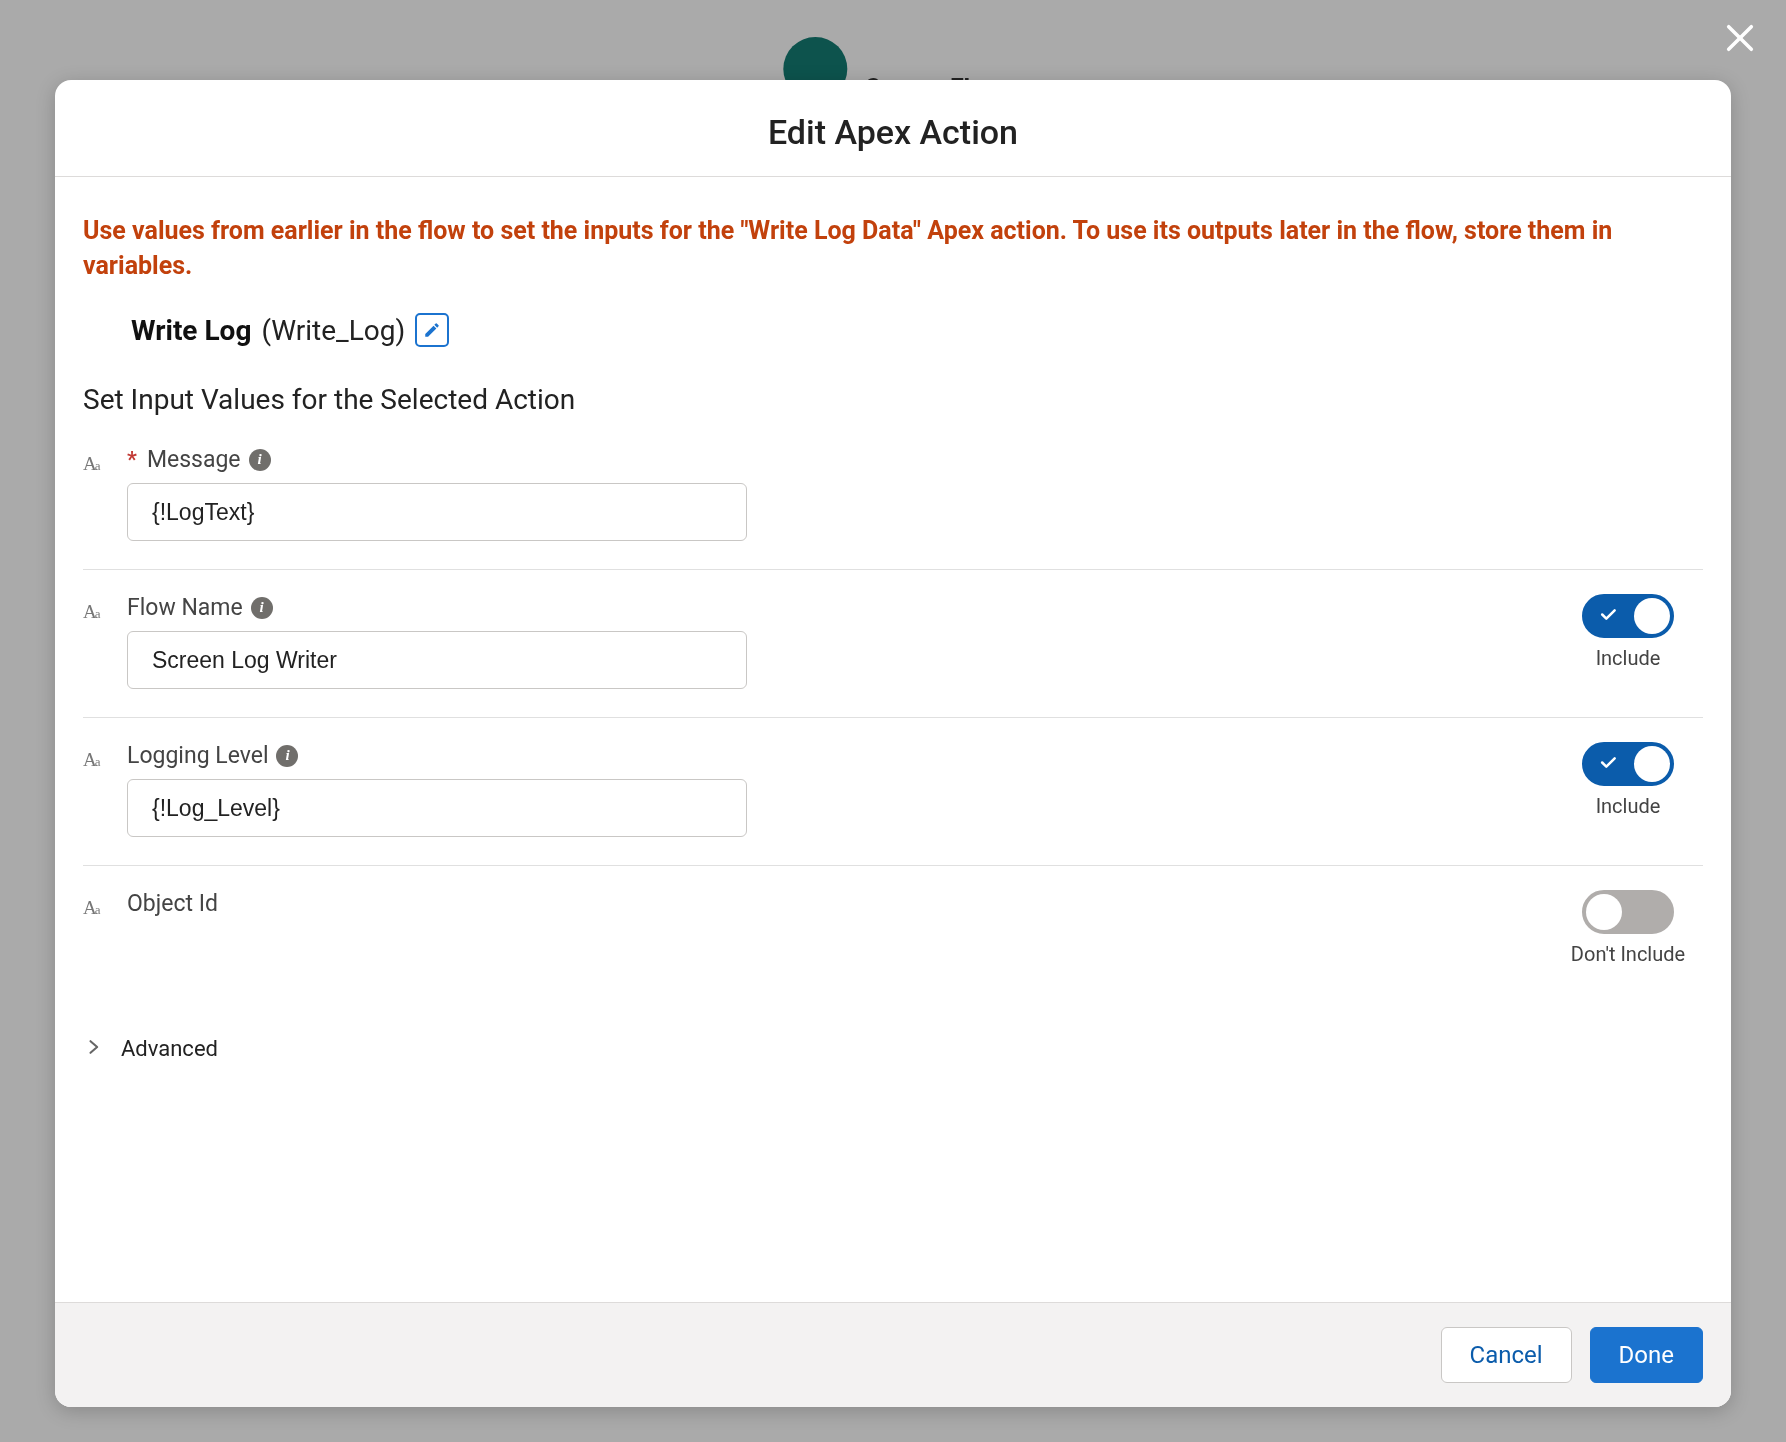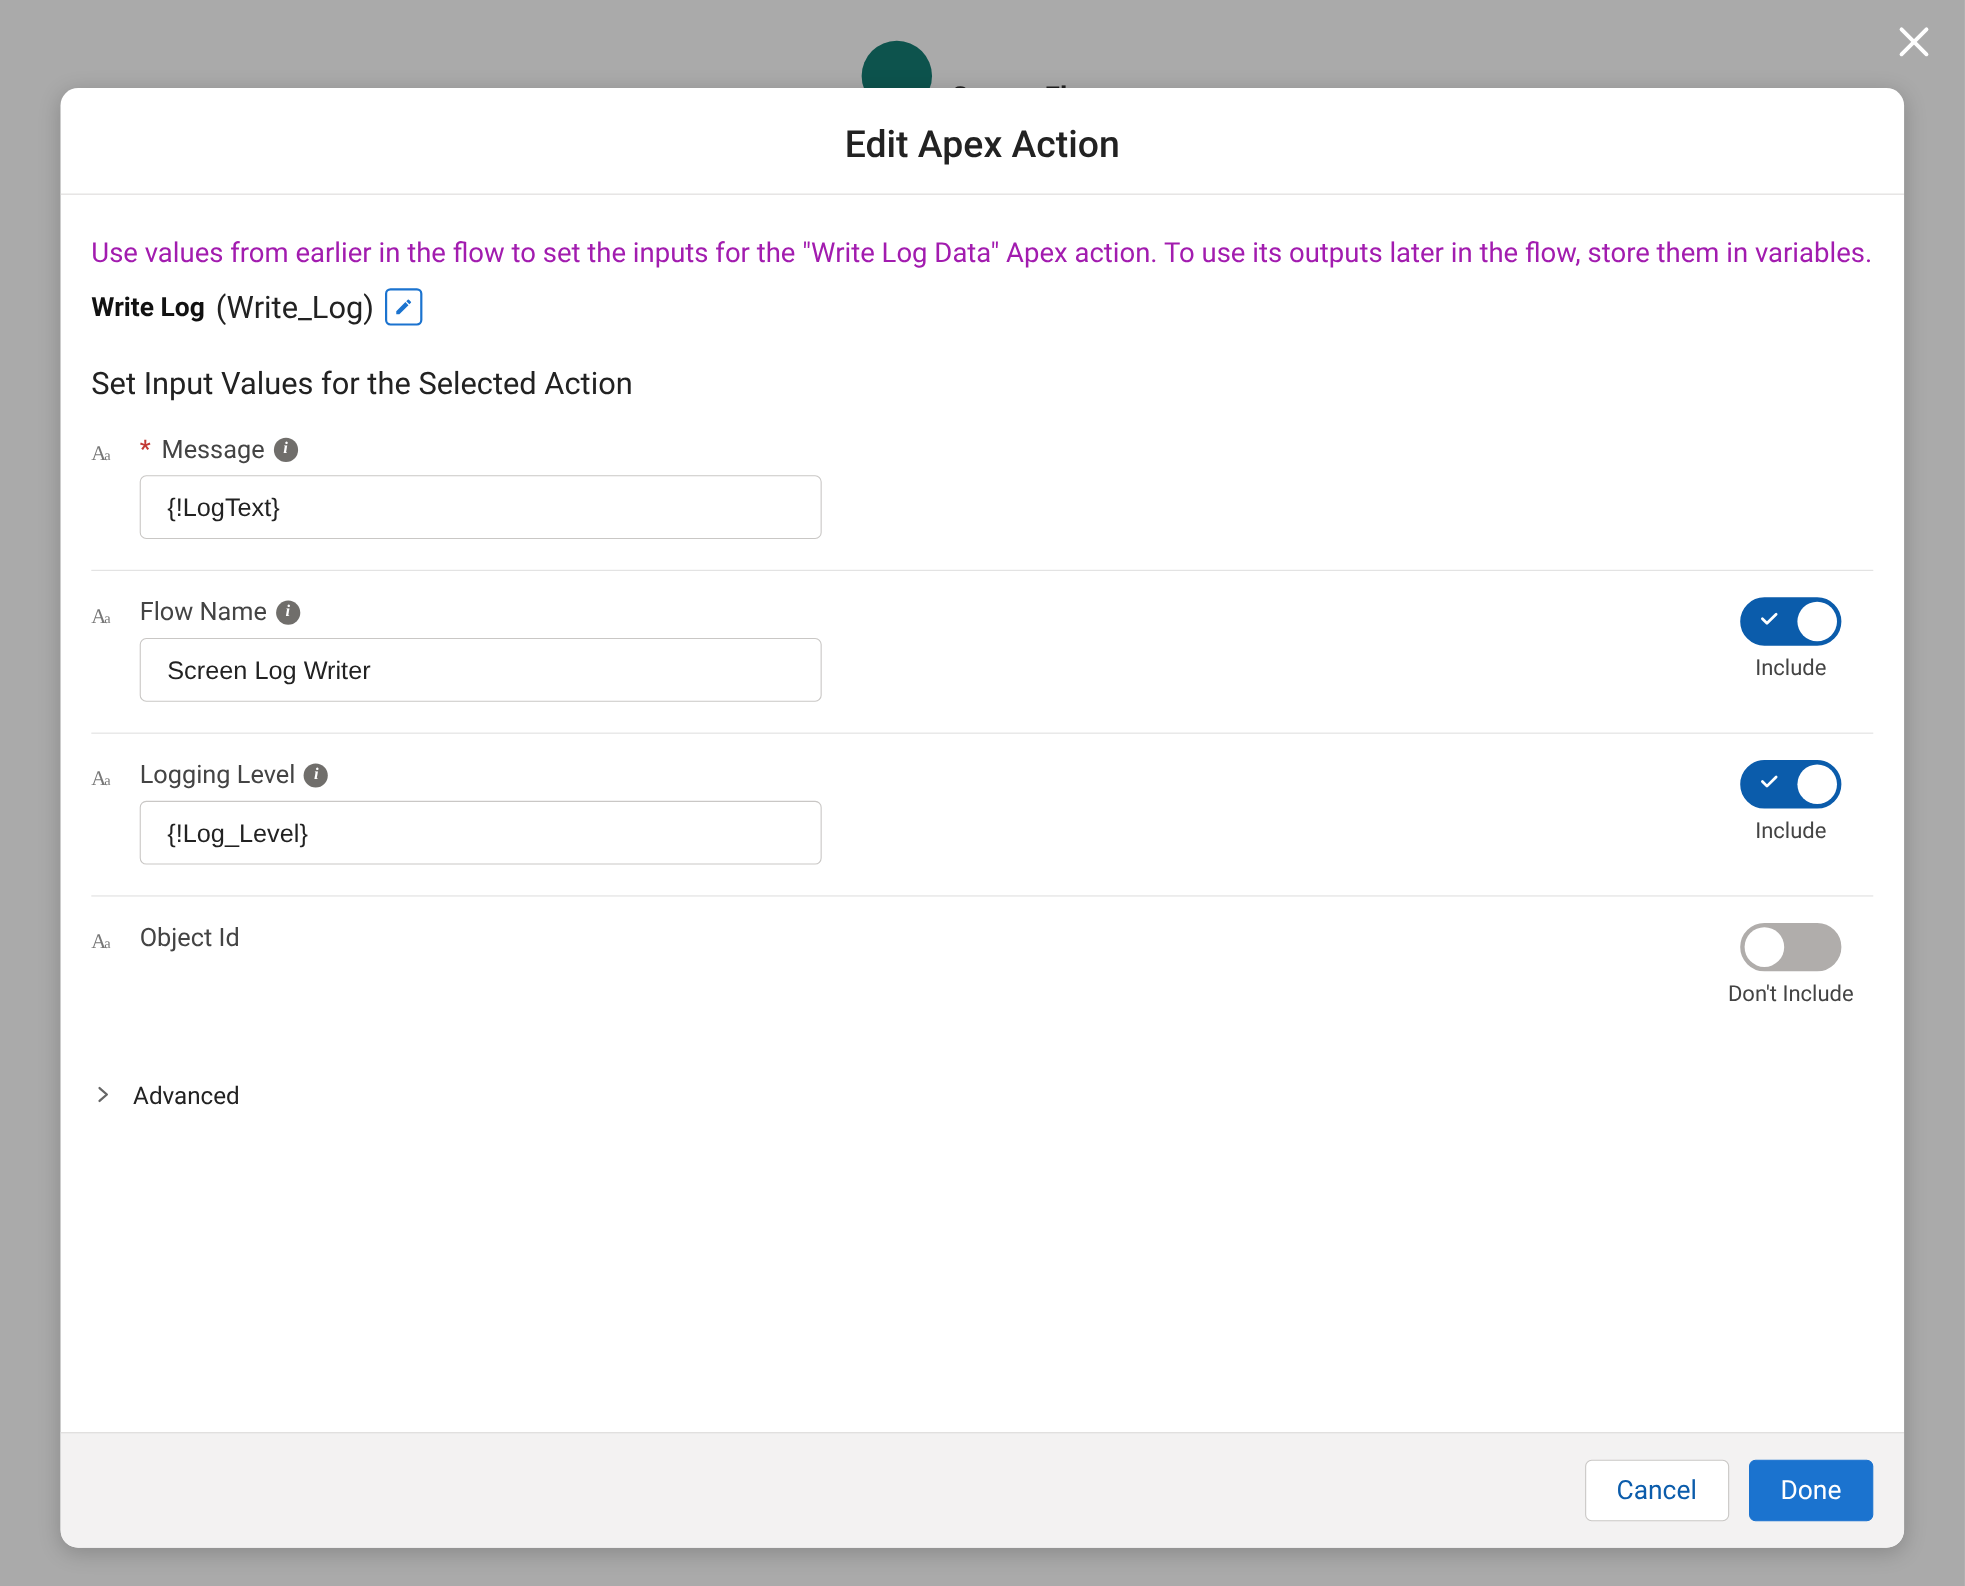--- a/index.html
+++ b/index.html
@@ -68,34 +68,36 @@
   }
   .modal-body {
     flex: 1;
     padding: 36px 28px 20px 28px;
     overflow-y: auto;
     font-size: 25px;
     color: #222;
   }
   .help-text {
     font-size: 25px;
-    color: #a21caf;
+    color: #c2410c;
     line-height: 1.4;
-    margin-bottom: 14px;
+    margin-bottom: 30px;
+    font-weight: bold;
   }
   .entity-line {
     display: flex;
     align-items: center;
     gap: 10px;
     margin-bottom: 36px;
   }
   .entity-label-bold {
-    font-size: 24px;
+    font-size: 28px;
     font-weight: 700;
     color: #111;
+    margin-left: 48px;
   }
   .entity-label-api {
     font-size: 28px;
     font-weight: 400;
     color: #222;
   }
   .edit-icon-btn {
     width: 34px; height: 34px;
     border: 2px solid #1b73cf;
     border-radius: 5px;

